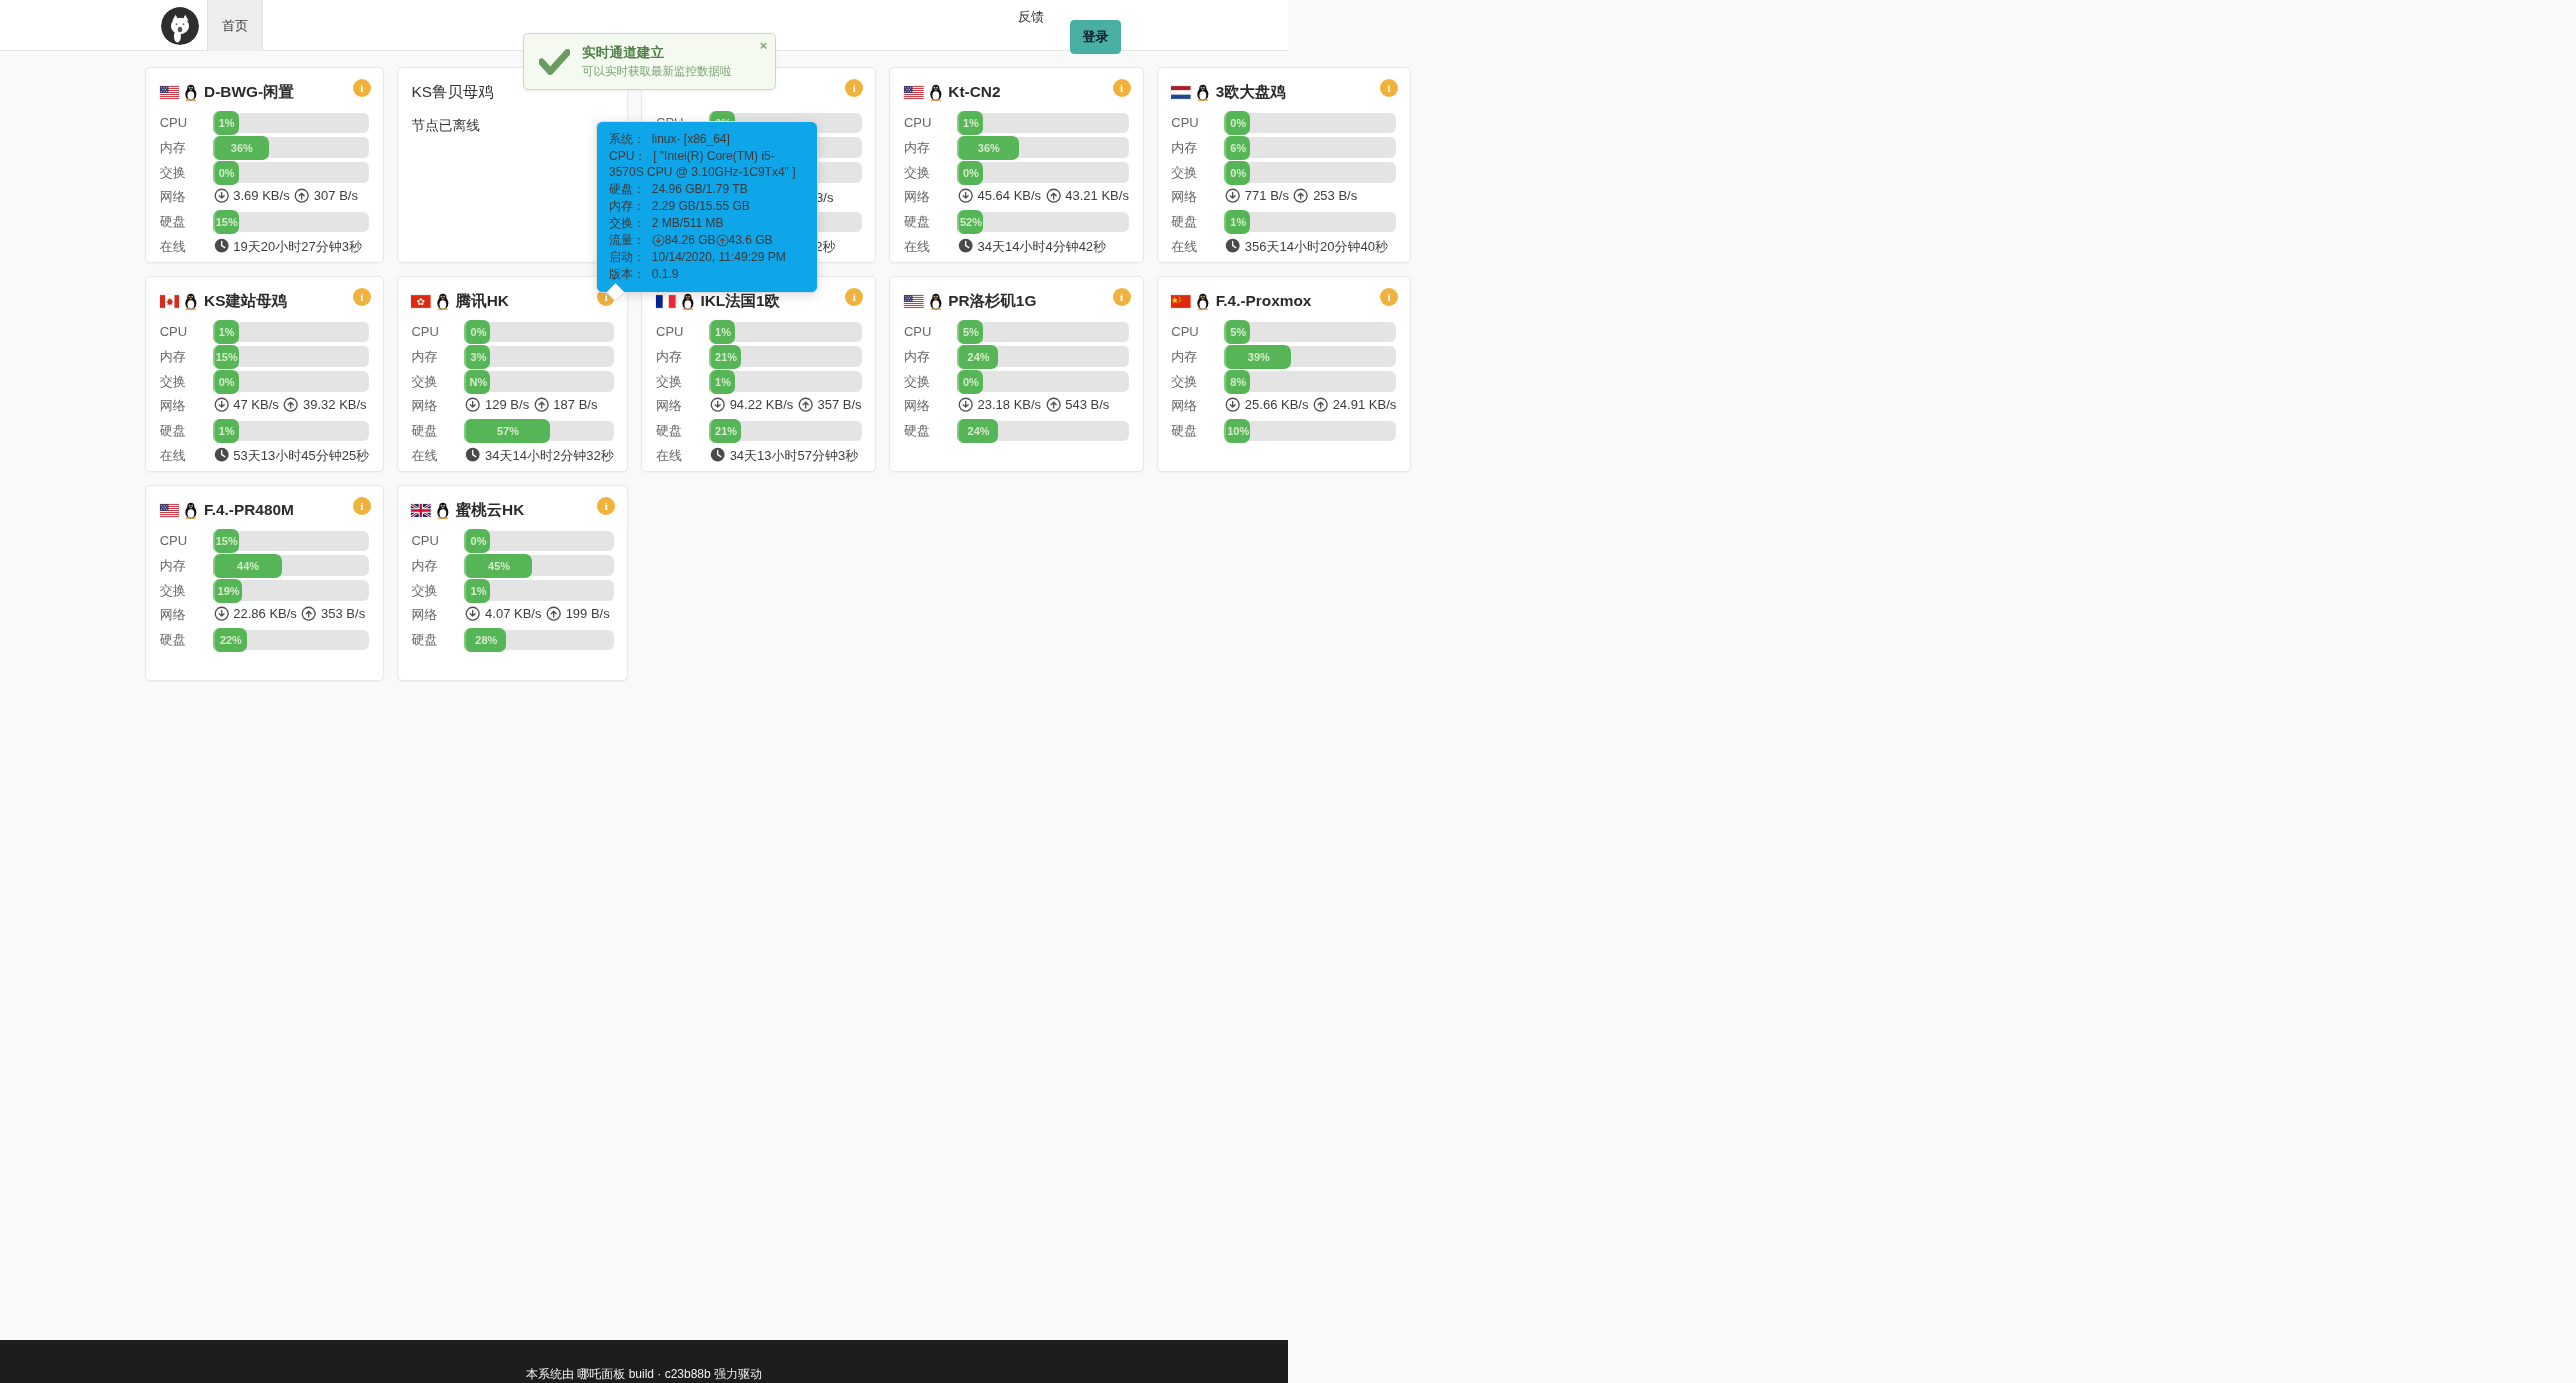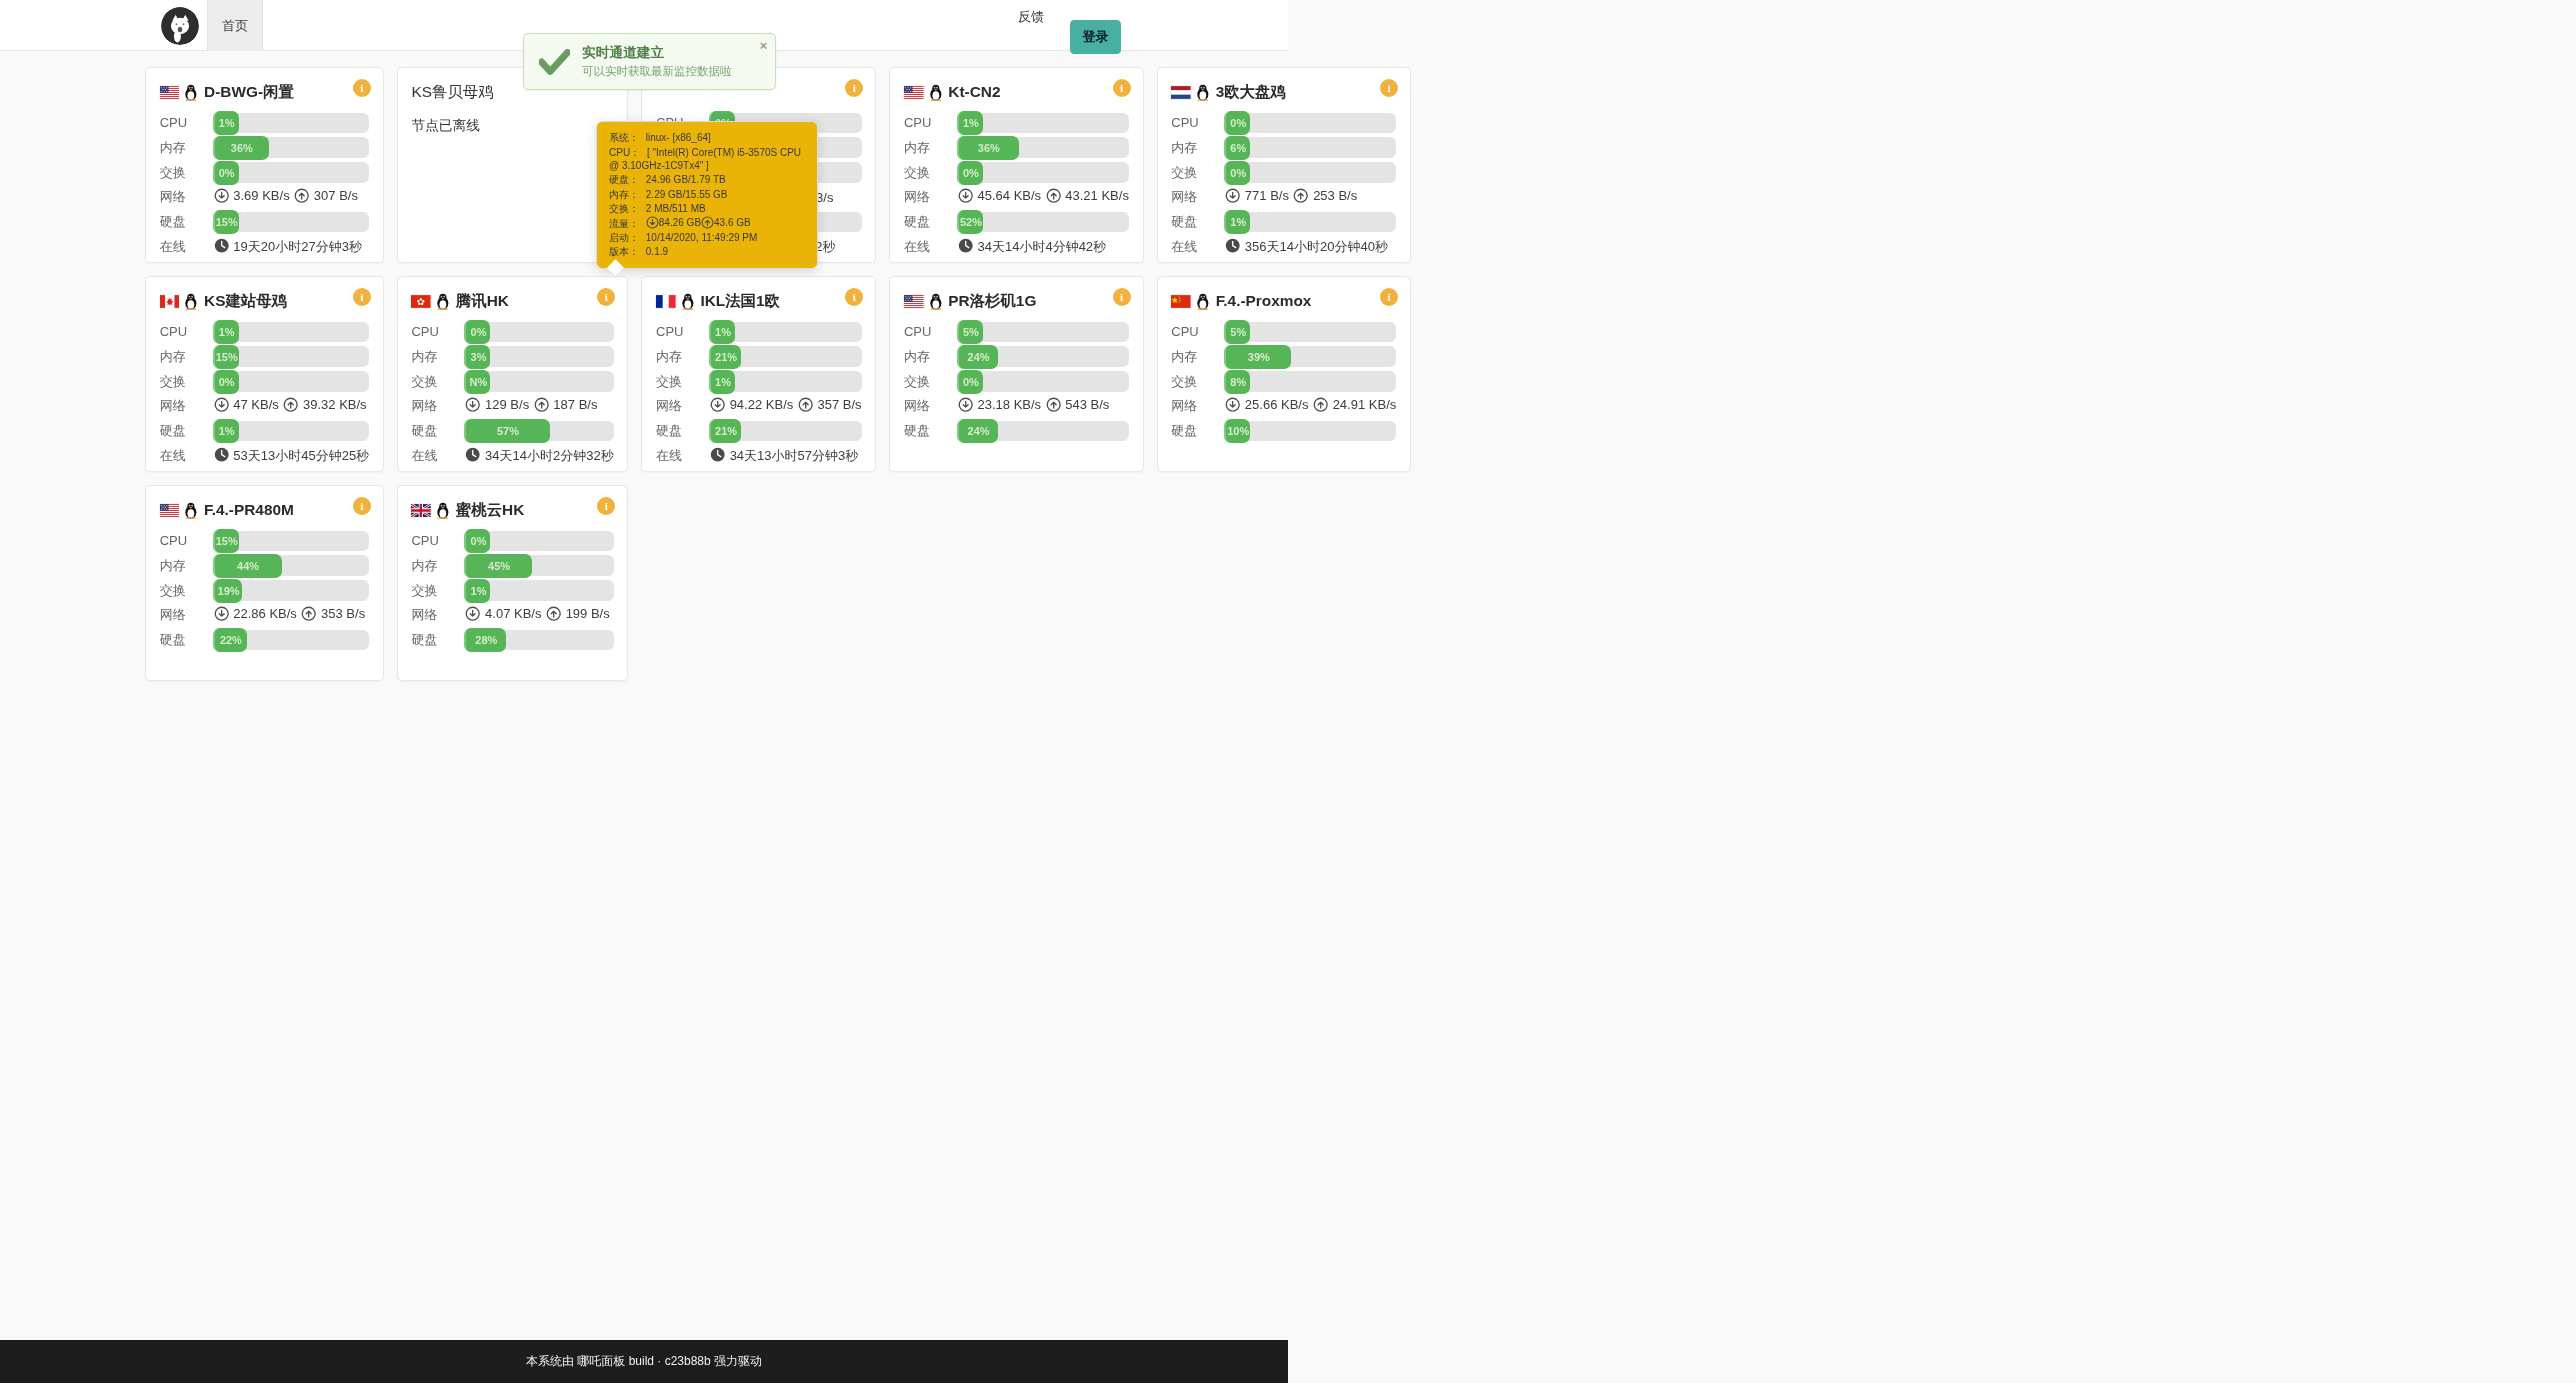--- a/index.html
+++ b/index.html
@@ -45,32 +45,32 @@
   
   .toast { position:absolute; left:523px; top:33px; width:253px; height:57px; background:#f5faf0;
     border:0.9px solid #c9ddbb; border-radius:5.1px; z-index:40; display:flex; align-items:center; padding:0 10px;
     box-shadow:0 0.9px 2.6px rgba(0,0,0,.06); }
   .toast-check { flex:none; margin:0 12px 0 5.1px; }
   .toast-title { font-size:13.7px; font-weight:bold; color:#4e7f46; margin-bottom:2.6px; }
   .toast-msg { font-size:11.5px; color:#7ba473; }
   .toast-close { position:absolute; right:7.7px; top:5.1px; font-size:13px; font-weight:bold; color:#88a07c; cursor:pointer; line-height:1; }
 
   
-  .tooltip { position:absolute; left:596px; top:121px; width:222px; background:#eab308; border:0.9px solid #dcdcdc;
+  .tooltip { position:absolute; left:596px; top:121px; width:222px; background:#0ea5e9; border:0.9px solid #dcdcdc;
     border-radius:6.8px; padding:8.5px 12px; z-index:30; box-shadow:0 2.6px 10.2px rgba(0,0,0,.13);
-    font-size:10px; color:#3a3a3a; line-height:1.34; }
+    font-size:12px; color:#3a3a3a; line-height:1.34; }
   .tooltip:after { content:""; position:absolute; left:12px; bottom:-6.8px; width:12px; height:12px; background:#fff;
     border-right:0.9px solid #dcdcdc; border-bottom:0.9px solid #dcdcdc; transform:rotate(45deg); }
   .tt-row { margin:0.9px 0; }
   .tt-lab { margin-right:6.8px; }
   .tt-row svg { vertical-align:-2.6px; }
 
   
   .footer { position:fixed; left:0; bottom:0; width:1288px; height:43px; background:#1d1d1d; z-index:50;
-    display:flex; align-items:center; justify-content:center; font-size:12px; color:#f2f2f2; }
+    display:flex; align-items:flex-end; justify-content:center; font-size:12px; color:#f2f2f2; }
 </style>
 </head>
 <body>
 
 <div class="header">
   <div class="logo">
     <svg width="38" height="38" viewBox="0 0 44 44">
       <circle cx="22" cy="22" r="22" fill="#2e2e2e"></circle>
       <polygon points="13,16 17,9 20,15" fill="#fff"></polygon>
       <polygon points="25,15 28,9 32,16" fill="#fff"></polygon>

